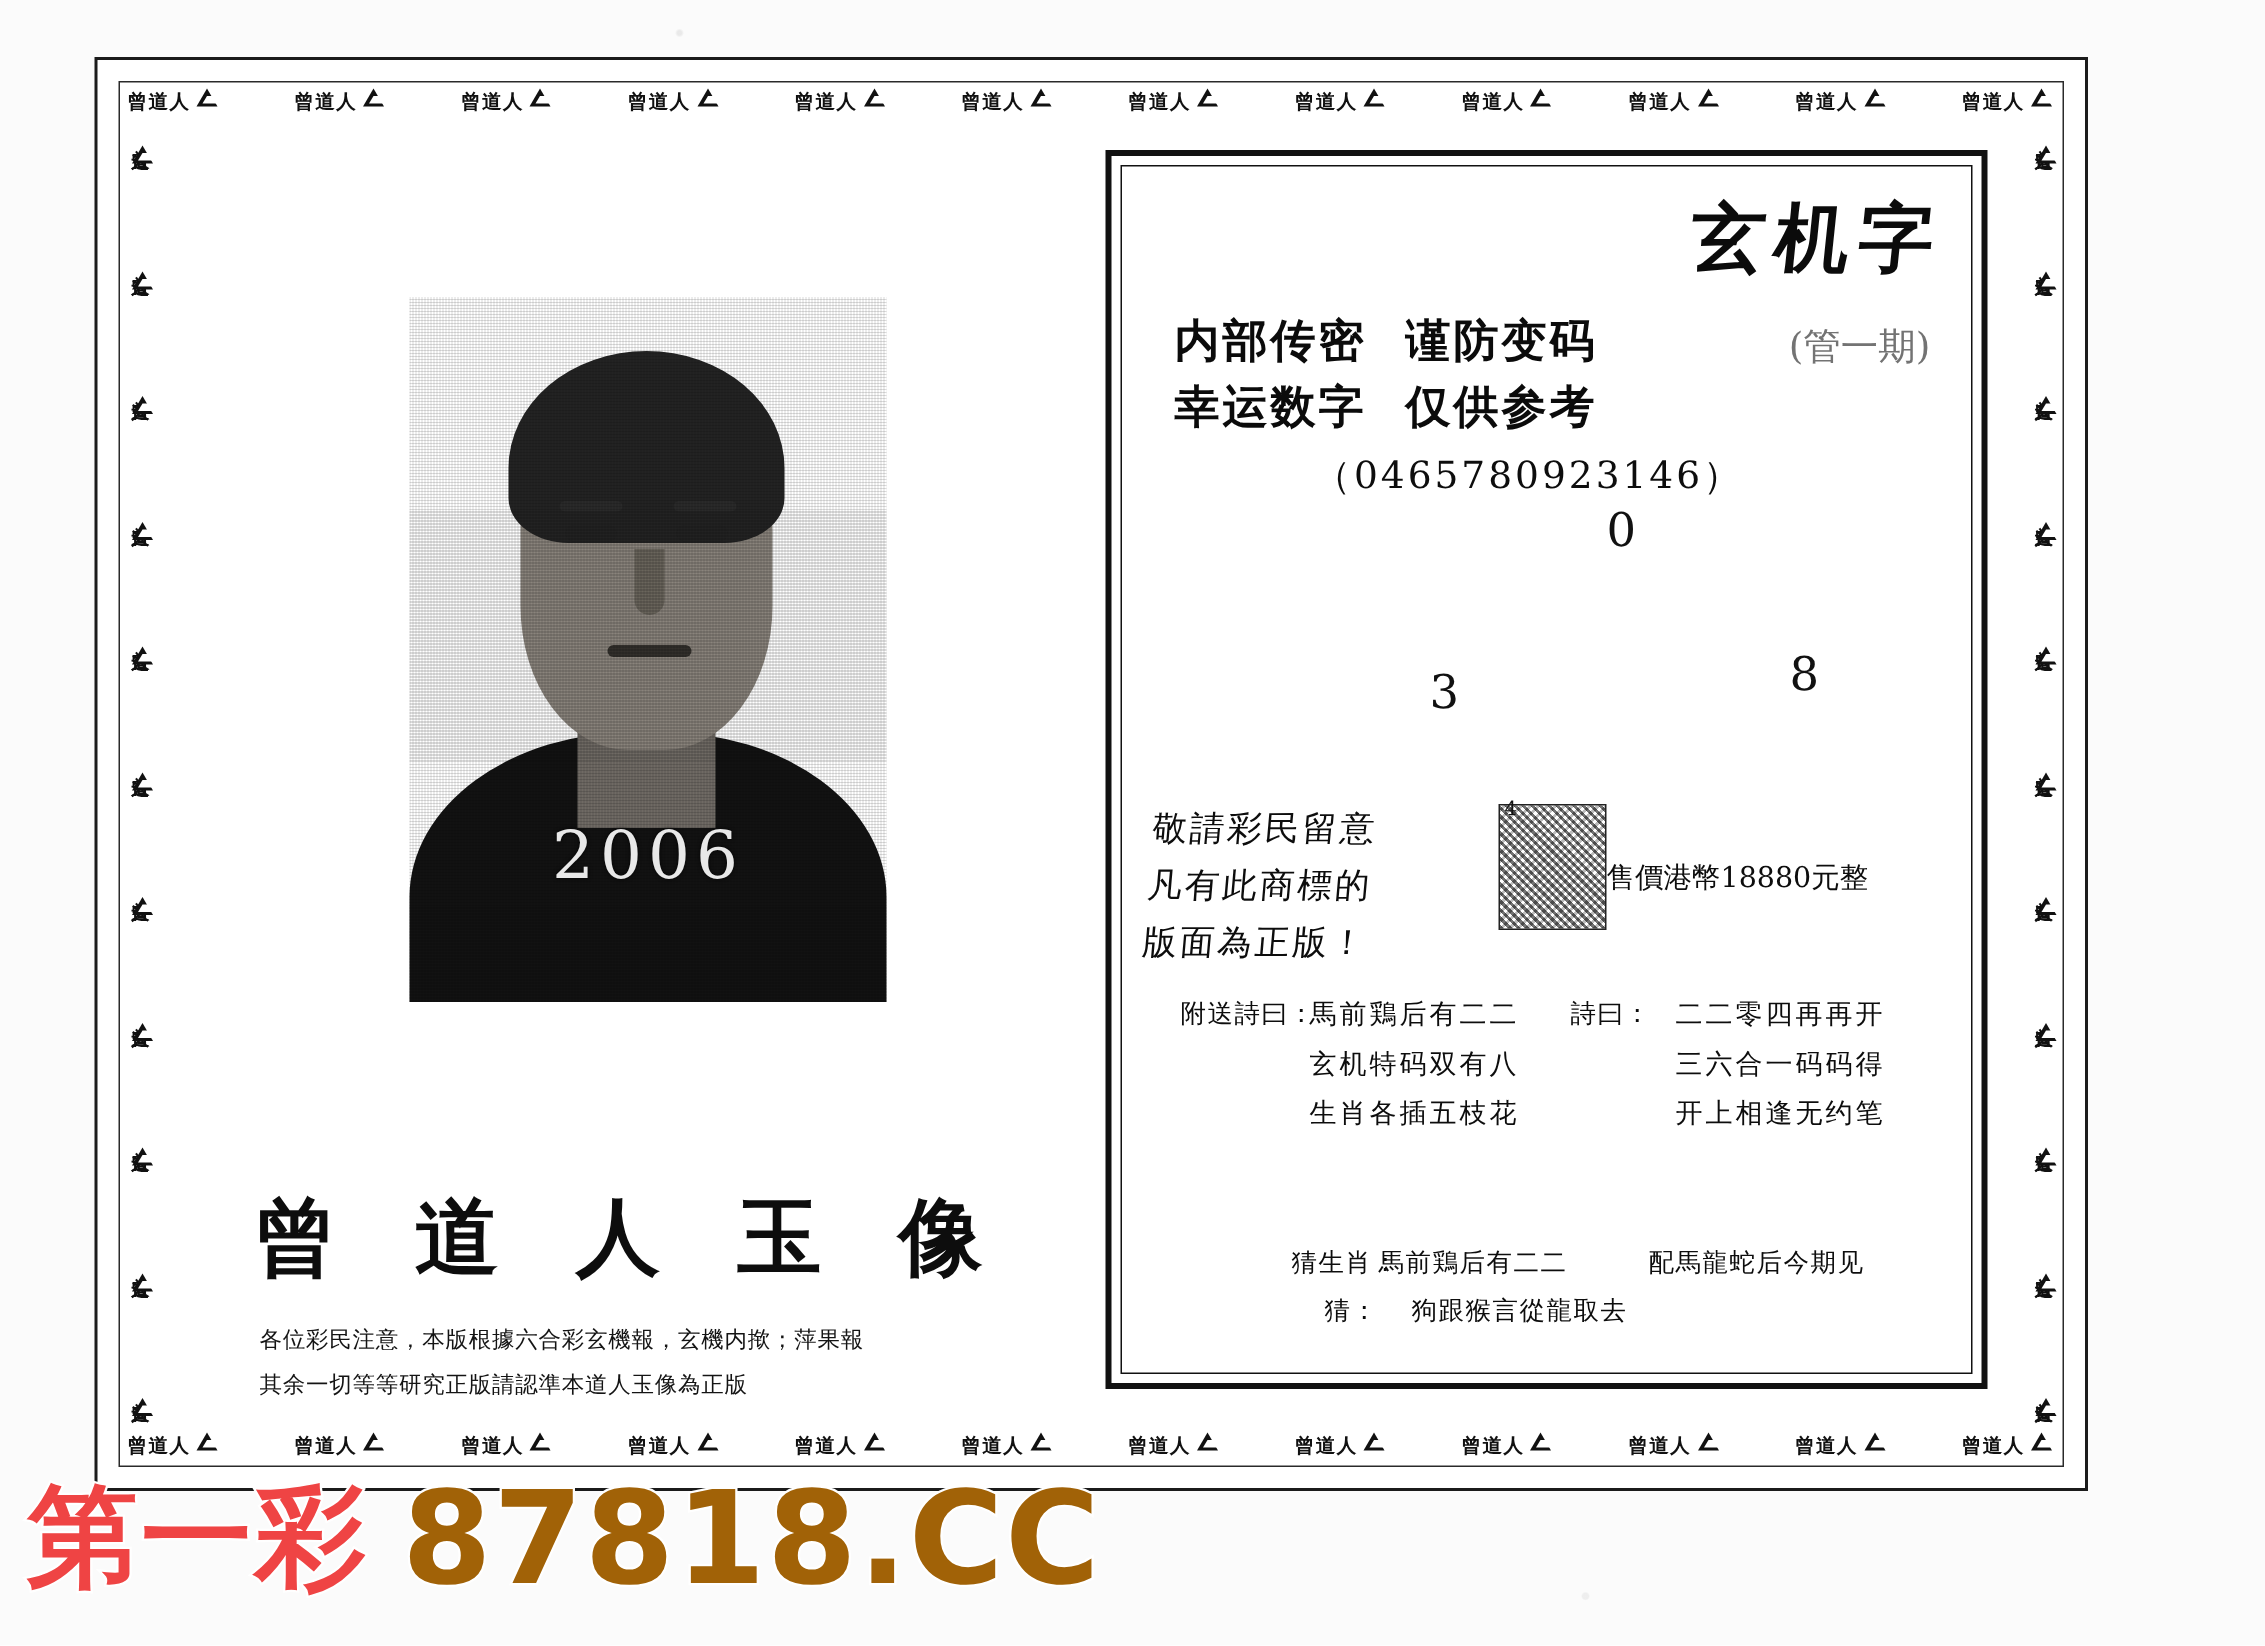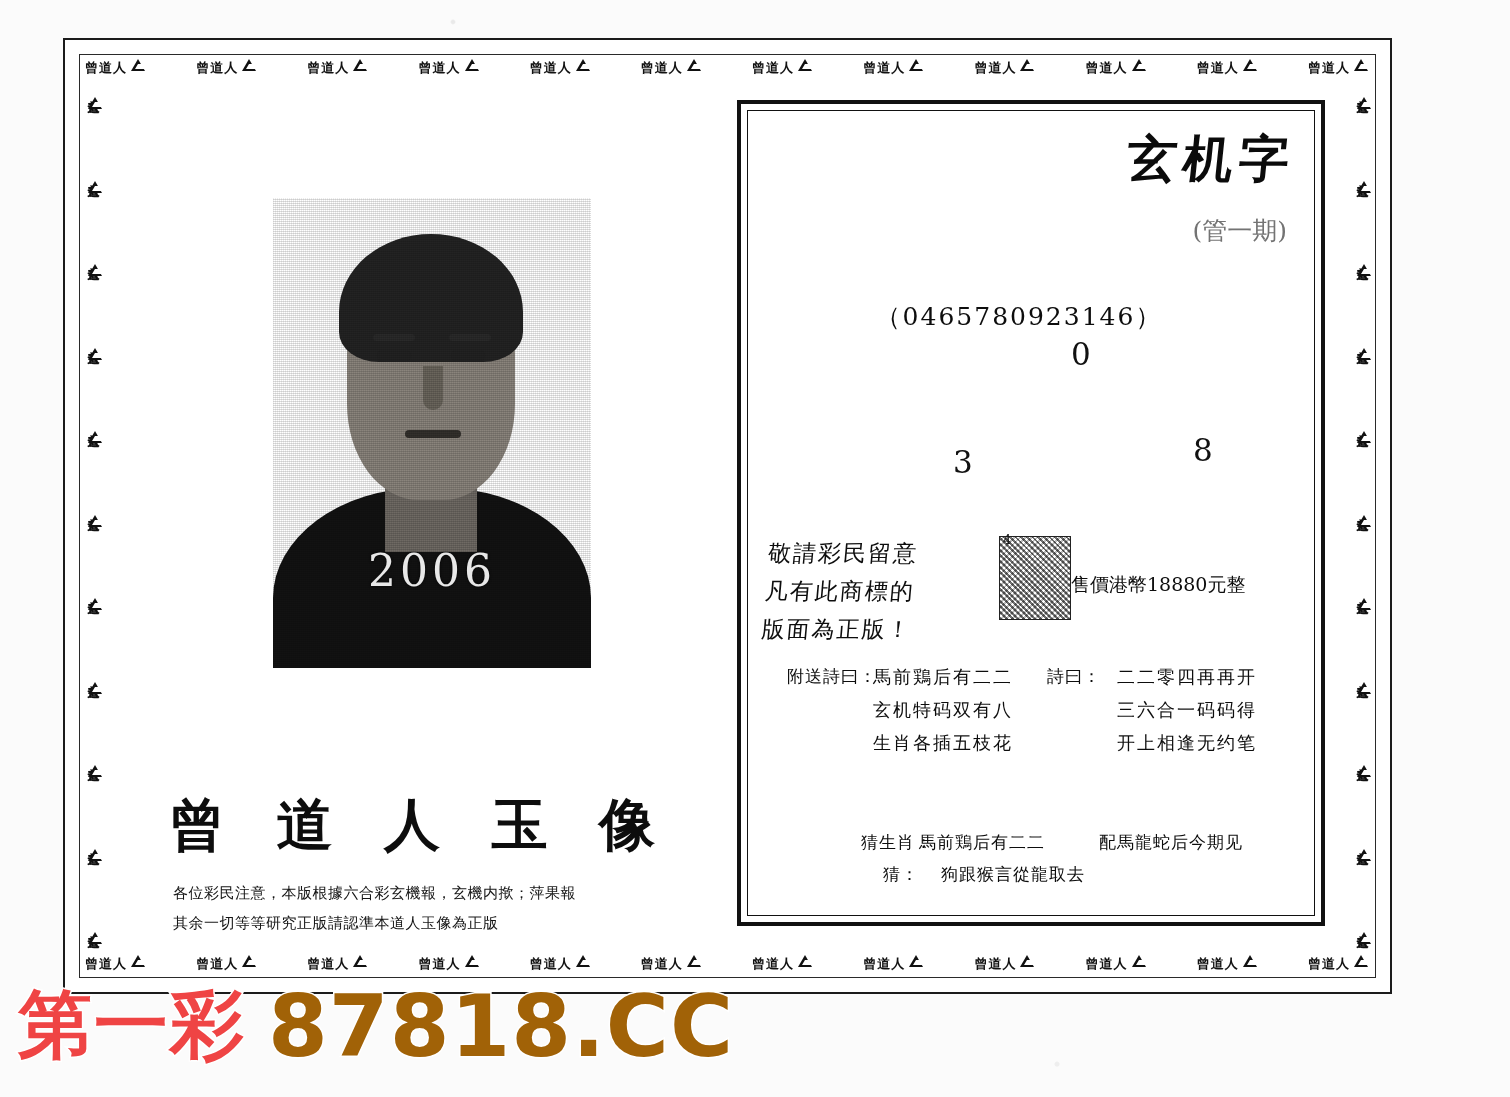--- a/index.html
+++ b/index.html
@@ -627,20 +627,28 @@
         <div>其余一切等等研究正版請認準本道人玉像為正版</div>
       </div>
     </div>
 
     <div id="right-panel">
       <div id="right-inner"></div>
 
       <div id="xuanji">玄机字</div>
       <div id="period">(管一期)</div>
 
+      <div id="slogan">
+        <div class="slogan-line">
+          <span>内部传密</span><span>谨防变码</span>
+        </div>
+        <div class="slogan-line">
+          <span>幸运数字</span><span>仅供参考</span>
+        </div>
+      </div>
 
       <div id="digit-string">（0465780923146）</div>
 
       <div class="big-num" id="num-0">0</div>
       <div class="big-num" id="num-3">3</div>
       <div class="big-num" id="num-8">8</div>
 
       <div id="notice">
         <div>敬請彩民留意</div>
         <div>凡有此商標的</div>

